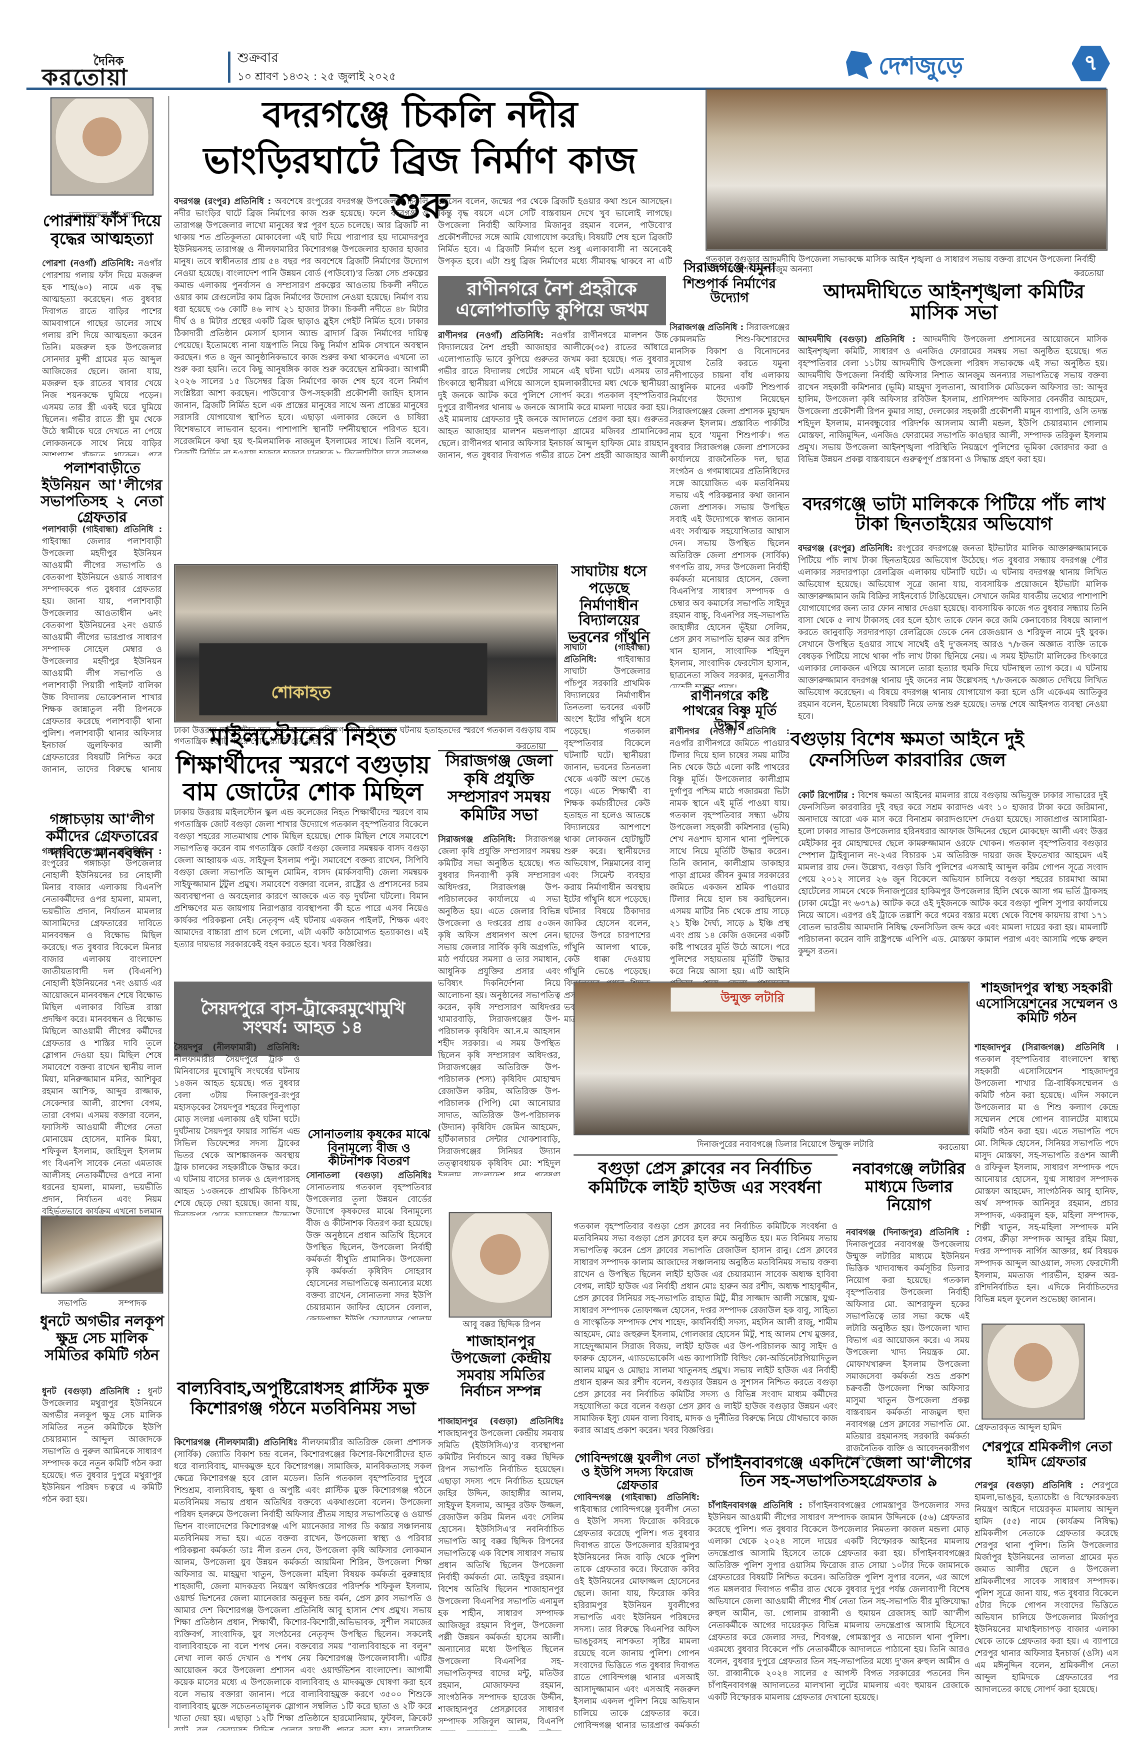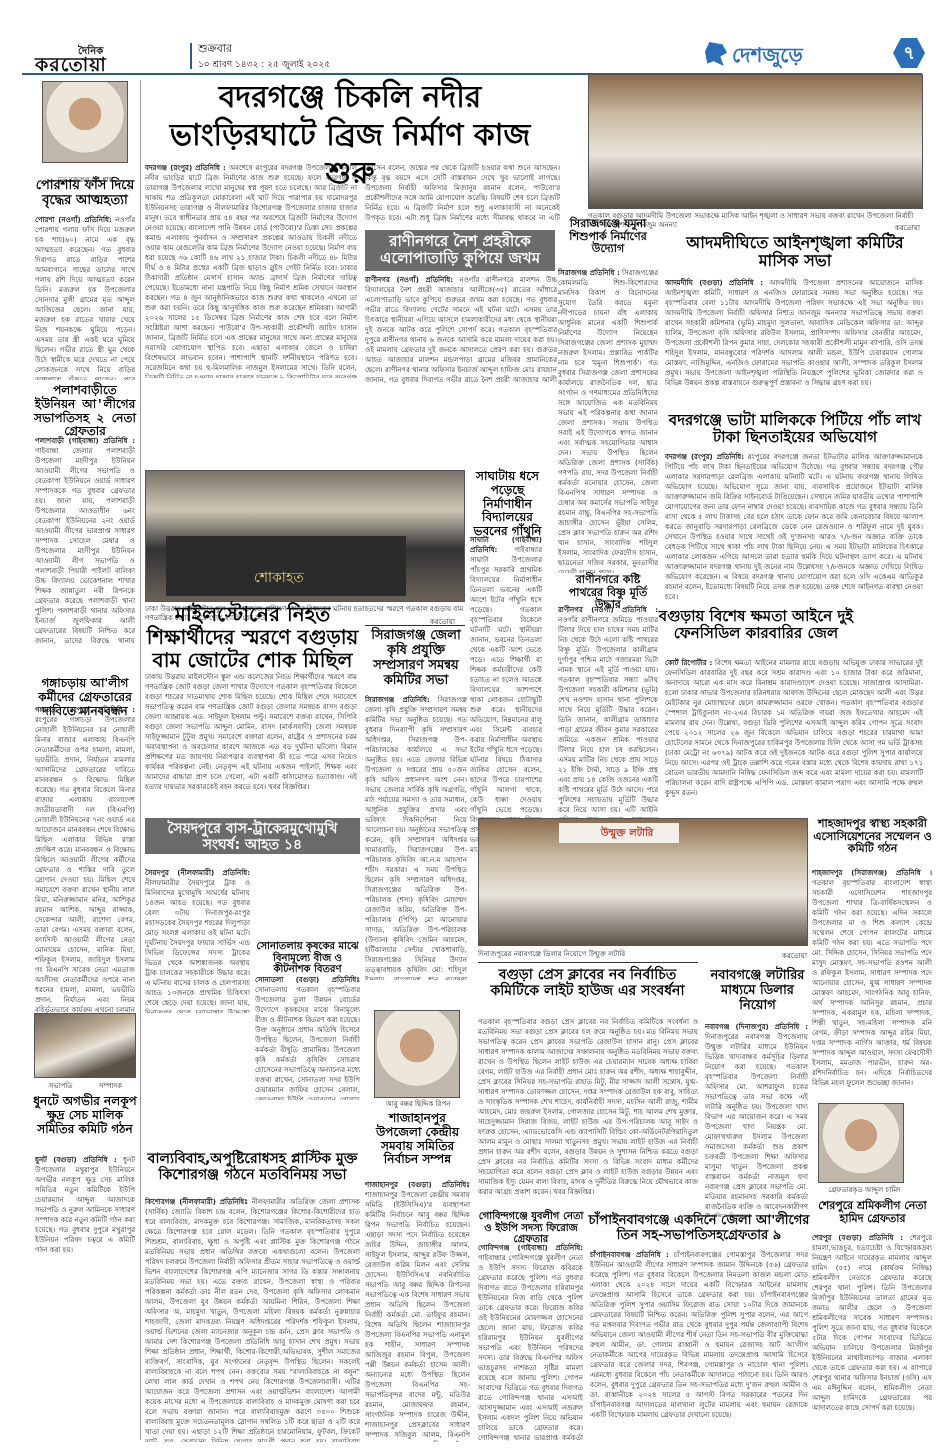--- a/index.html
+++ b/index.html
@@ -64,36 +64,36 @@
 
 <div class="hl" style="left:150px;top:78px;width:400px;font-size:30px;line-height:38px;">বদরগঞ্জে চিকলি নদীর ভাংড়িরঘাটে ব্রিজ নির্মাণ কাজ শুরু</div>
 <div class="body-text" style="left:145px;top:163px;width:212px;height:215px;"><b>বদরগঞ্জ (রংপুর) প্রতিনিধি :</b> <span>অবশেষে রংপুরের বদরগঞ্জ উপজেলার চিকলি নদীর ভাংড়ির ঘাটে ব্রিজ নির্মাণের কাজ শুরু হয়েছে। ফলে বদরগঞ্জ ও তারাগঞ্জ উপজেলার লাখো মানুষের স্বপ্ন পূরণ হতে চলেছে। আর ব্রিজটি না থাকায় শত প্রতিকূলতা মোকাবেলা এই ঘাট দিয়ে পারাপার হয় দামোদরপুর ইউনিয়নসহ তারাগঞ্জ ও নীলফামারির কিশোরগঞ্জ উপজেলার হাজার হাজার মানুষ। তবে স্বাধীনতার প্রায় ৫৪ বছর পর অবশেষে ব্রিজটি নির্মাণের উদ্যোগ নেওয়া হয়েছে। বাংলাদেশ পানি উন্নয়ন বোর্ড (পাউবো)'র তিস্তা সেচ প্রকল্পের কমান্ড এলাকায় পুনর্বাসন ও সম্প্রসারণ প্রকল্পের আওতায় চিকলী নদীতে ওয়ার কাম রেগুলেটর কাম ব্রিজ নির্মাণের উদ্যোগ নেওয়া হয়েছে। নির্মাণ ব্যয় ধরা হয়েছে ৩৬ কোটি ৪৬ লাখ ২১ হাজার টাকা। চিকলী নদীতে ৪৮ মিটার দীর্ঘ ও ৪ মিটার প্রস্থের একটি ব্রিজ ছাড়াও স্লুইস গেইট নির্মিত হবে। ঢাকার ঠিকাদারী প্রতিষ্ঠান মেসার্স হাসান অ্যান্ড ব্রাদার্স ব্রিজ নির্মাণের দায়িত্ব পেয়েছে। ইতোমধ্যে নানা যন্ত্রপাতি নিয়ে কিছু নির্মাণ শ্রমিক সেখানে অবস্থান করছেন। গত ৪ জুন আনুষ্ঠানিকভাবে কাজ শুরুর কথা থাকলেও এখনো তা শুরু করা হয়নি। তবে কিছু আনুষঙ্গিক কাজ শুরু করেছেন শ্রমিকরা। আগামী ২০২৬ সালের ১৫ ডিসেম্বর ব্রিজ নির্মাণের কাজ শেষ হবে বলে নির্মাণ সংশ্লিষ্টরা আশা করছেন। পাউবো'র উপ-সহকারী প্রকৌশলী জাহিদ হাসান জানান, ব্রিজটি নির্মিত হলে এক প্রান্তের মানুষের সাথে অন্য প্রান্তের মানুষের সরাসরি যোগাযোগ স্থাপিত হবে। এছাড়া এলাকার জেলে ও চাষিরা বিশেষভাবে লাভবান হবেন। পাশাপাশি স্থানটি দর্শনীয়স্থানে পরিণত হবে। সরেজমিনে কথা হয় হু-মিলমালিক নাজমুল ইসলামের সাথে। তিনি বলেন, ব্রিজটি নির্মিত না হওয়ায় হাজার হাজার মানুষকে ৮ কিলোমিটার ঘুরে বদরগঞ্জ উপজেলা শহরে যেতে হয়। ৫৪ বছর ধরে এভাবেই কষ্ট করছেন লাখো মানুষ। শেখের হাটের রেজাউল হক বলেন, বদরগঞ্জ-শেখেরহাট সড়কটি শুধু ইউনিয়ন-উপজেলা সংযোগ সড়ক নয় এটি নীলফামারির কিশোরগঞ্জ উপজেলার সাথেও সরাসরি সংযুক্ত। ঘাট ইজারাদার আফজাল</span></div>
 <div class="body-text" style="left:365px;top:163px;width:195px;height:60px;">হোসেন বলেন, জন্মের পর থেকে ব্রিজটি হওয়ার কথা শুনে আসছেন। কিন্তু বৃদ্ধ বয়সে এসে সেটি বাস্তবায়ন দেখে খুব ভালোই লাগছে। উপজেলা নির্বাহী অফিসার মিজানুর রহমান বলেন, পাউবো'র প্রকৌশলীদের সঙ্গে আমি যোগাযোগ করেছি। বিষয়টি শেষ হলে ব্রিজটি নির্মিত হবে। এ ব্রিজটি নির্মাণ হলে শুধু এলাকাবাসী না অনেকেই উপকৃত হবে। এটা শুধু ব্রিজ নির্মাণের মধ্যে সীমাবদ্ধ থাকবে না এটি নির্মিত হলে হবে এক কথায় এটা হবে এলাকার এক বিরাট সম্পদ।</div>
 
 <div class="hl inv" style="left:365px;top:230px;width:190px;font-size:15px;padding:3px;">রাণীনগরে নৈশ প্রহরীকে এলোপাতাড়ি কুপিয়ে জখম</div>
 <div class="body-text" style="left:365px;top:275px;width:192px;height:110px;"><b>রাণীনগর (নওগাঁ) প্রতিনিধি:</b> <span>নওগাঁর রাণীনগরে মালশন উচ্চ বিদ্যালয়ের নৈশ প্রহরী আজাহার আলীকে(৩৫) রাতের আঁধারে এলোপাতাড়ি ভাবে কুপিয়ে গুরুতর জখম করা হয়েছে। গত বুধবার গভীর রাতে বিদ্যালয় গেটের সামনে এই ঘটনা ঘটে। এসময় তার চিৎকারে স্থানীয়রা এগিয়ে আসলে হামলাকারীদের মধ্য থেকে স্থানীয়রা দুই জনকে আটক করে পুলিশে সোপর্দ করে। গতকাল বৃহস্পতিবার দুপুরে রাণীনগর থানায় ৬ জনকে আসামি করে মামলা দায়ের করা হয়। ওই মামলায় গ্রেফতার দুই জনকে আদালতে প্রেরণ করা হয়। গুরুতর আহত আজাহার মালশন মন্ডলপাড়া গ্রামের মজিবর প্রামানিকের ছেলে। রাণীনগর থানার অফিসার ইনচার্জ আব্দুল হাফিজ মোঃ রায়হান জানান, গত বুধবার দিবাগত গভীর রাতে নৈশ প্রহরী আজাহার আলী গরমে বিদ্যালয়ের গেট খুলে বাহিরে আসেন। এসময় ৫/৬জন হামলাকারীরা দেশীয় অস্ত্র নিয়ে আজাহারের উপর হামলা চালায়। এসময় আজাহার আলী চিৎকার করতে থাকলে স্থানীয় লোকজন ছুটে আসে, হামলাকারী ওই গ্রামের সেরেকন্দার আলীর ছেলে বেলাল হোসেন(৩৫) ও আনোয়ার হোসেনকে(৪৫) আটক করে। পরে স্থানীয় লোকজন আজাহারকে উদ্ধার করে নওগাঁ সদর হাসপাতালে ভর্তি করায়। এঘটনায় আজাহার আলীর স্ত্রী সুমি বাদি হয়ে গতকাল বৃহস্পতিবার দুপুরে এজাহার নামীয় ৬জন এবং অজ্ঞাতনামা আরো ২/৩জনকে আসামি করে মামলা দায়ের করে। দায়েরকৃত মামলায় আটক দুই জনকে গ্রেফতার দেখিয়ে আদালতে প্রেরণ করা হয়েছে।</span></div>
 
 <div class="photo rally" style="left:145px;top:470px;width:320px;height:132px;">
   <div style="position:absolute;left:20px;top:65px;width:240px;height:60px;background:#2b2b2b;"></div>
-  <div style="position:absolute;left:80px;top:95px;color:#e8d07a;font-size:14px;font-weight:normal;font-family:'DejaVu Sans',sans-serif;margin-left:28px;">শোকাহত</div>
+  <div style="position:absolute;left:80px;top:95px;color:#e8d07a;font-size:14px;font-weight:bold;font-family:'DejaVu Sans',sans-serif;">শোকাহত</div>
 </div>
 <div class="cap" style="left:145px;top:605px;width:320px;">ঢাকা উত্তরায় মাইলস্টোন স্কুল এন্ড কলেজে প্রশিক্ষণ বিমান বিধ্বস্তের ঘটনায় হতাহতদের স্মরণে গতকাল বগুড়ায় বাম গণতান্ত্রিক জোট শহরে শোক র‌্যালি বের করে</div>
 <div class="cap-credit" style="left:430px;top:616px;">করতোয়া</div>
 
 <div class="hl" style="left:145px;top:603px;width:215px;font-size:20px;">মাইলস্টোনের নিহত শিক্ষার্থীদের স্মরণে বগুড়ায় বাম জোটের শোক মিছিল</div>
 <div class="body-text" style="left:145px;top:672px;width:212px;height:125px;">ঢাকায় উত্তরায় মাইলস্টোন স্কুল এন্ড কলেজের নিহত শিক্ষার্থীদের স্মরণে বাম গণতান্ত্রিক জোট বগুড়া জেলা শাখার উদ্যোগে গতকাল বৃহস্পতিবার বিকেলে বগুড়া শহরের সাতমাথায় শোক মিছিল হয়েছে। শোক মিছিল শেষে সমাবেশে সভাপতিত্ব করেন বাম গণতান্ত্রিক জোট বগুড়া জেলার সমন্বয়ক বাসদ বগুড়া জেলা আহ্বায়ক এড. সাইফুল ইসলাম পল্টু। সমাবেশে বক্তব্য রাখেন, সিপিবি বগুড়া জেলা সভাপতি আব্দুল মোমিন, বাসদ (মার্কসবাদী) জেলা সমন্বয়ক সাইফুজ্জামান টুটুল প্রমুখ। সমাবেশে বক্তারা বলেন, রাষ্ট্রের ও প্রশাসনের চরম অব্যবস্থাপনা ও অবহেলার কারণে আজকে এত বড় দুর্ঘটনা ঘটলো। বিমান প্রশিক্ষণের মত জায়গায় নিরাপত্তার ব্যবস্থাপনা কী হতে পারে এসব নিয়েও কার্যকর পরিকল্পনা নেই। নেতৃবৃন্দ এই ঘটনায় একজন পাইলট, শিক্ষক এবং আমাদের বাচ্চারা প্রাণ চলে গেলো, এটা একটি কাঠামোগত হত্যাকাণ্ড। এই হত্যার দায়ভার সরকারকেই বহন করতে হবে। খবর বিজ্ঞপ্তির।</div>
 
 <div class="rule" style="left:365px;top:625px;width:100px;"></div>
 <div class="hl" style="left:365px;top:628px;width:102px;font-size:13px;">সিরাজগঞ্জ জেলা কৃষি প্রযুক্তি সম্প্রসারণ সমন্বয় কমিটির সভা</div>
 <div class="body-text" style="left:365px;top:695px;width:102px;height:285px;"><b>সিরাজগঞ্জ প্রতিনিধি:</b> <span>সিরাজগঞ্জ জেলা কৃষি প্রযুক্তি সম্প্রসারণ সমন্বয় কমিটির সভা অনুষ্ঠিত হয়েছে। গত বুধবার দিনব্যাপী কৃষি সম্প্রসারণ অধিদপ্তর, সিরাজগঞ্জ উপ-পরিচালকের কার্যালয়ে এ সভা অনুষ্ঠিত হয়। এতে জেলার বিভিন্ন উপজেলা ও দপ্তরের প্রায় ৫০জন কৃষি অফিস প্রধানগণ অংশ নেন। সভায় জেলার সার্বিক কৃষি অগ্রগতি, মাঠ পর্যায়ের সমস্যা ও তার সমাধান, আধুনিক প্রযুক্তির প্রসার এবং ভবিষ্যৎ দিকনির্দেশনা নিয়ে আলোচনা হয়। অনুষ্ঠানের সভাপতিত্ব করেন, কৃষি সম্প্রসারণ অধিদপ্তর খামারবাড়ি, সিরাজগঞ্জের উপ-পরিচালক কৃষিবিদ আ.ন.ম আহসান শহীদ সরকার। এ সময় উপস্থিত ছিলেন কৃষি সম্প্রসারণ অধিদপ্তর, সিরাজগঞ্জের অতিরিক্ত উপ-পরিচালক (শস্য) কৃষিবিদ মোহাম্মদ রেজাউল করিম, অতিরিক্ত উপ-পরিচালক (পিপি) মো আনোয়ার সাদাত, অতিরিক্ত উপ-পরিচালক (উদ্যান) কৃষিবিদ জেমিন আহমেদ, হর্টিকালচার সেন্টার খোকশাবাড়ি, সিরাজগঞ্জের সিনিয়র উদ্যান তত্ত্বাবধায়ক কৃষিবিদ মো: শহিদুল ইসলাম, বাংলাদেশ ধান গবেষণা ইনস্টিটিউট, সিরাজগঞ্জ উপ-কেন্দ্রের প্রধান ড: শামীমা আক্তার, তালিমা হরিপুর ইউনিয়নের উপ-সহকারি কৃষি কর্মকর্তা হামিদুল ইসলাম প্রমুখ। এছাড়াও সিরাজগঞ্জ কৃষি মন্ত্রণালয়ের আওতাধীন বিভিন্ন দপ্তরের প্রধানগণ এবং জেলার সকল উপজেলার কৃষি অফিসের প্রধানগণ সভায় অংশগ্রহণ করেন।</span></div>
 
 <div class="hl" style="left:470px;top:470px;width:75px;font-size:12px;">সাঘাটায় ধসে পড়েছে নির্মাণাধীন বিদ্যালয়ের ভবনের গাঁথুনি</div>
 <div class="body-text" style="left:470px;top:535px;width:72px;height:320px;"><b>সাঘাটা (গাইবান্ধা) প্রতিনিধি:</b> <span>গাইবান্ধার সাঘাটা উপজেলার পাঁচপুর সরকারি প্রাথমিক বিদ্যালয়ের নির্মাণাধীন তিনতলা ভবনের একটি অংশে ইটের গাঁথুনি ধসে পড়েছে। গতকাল বৃহস্পতিবার বিকেলে ঘটনাটি ঘটে। স্থানীয়রা জানান, ভবনের তিনতলা থেকে একটি অংশ ভেঙে পড়ে। এতে শিক্ষার্থী বা শিক্ষক কর্মচারীদের কেউ হতাহত না হলেও আতঙ্কে বিদ্যালয়ের আশপাশে থাকা লোকজন হোটাছুটি শুরু করে। স্থানীয়দের অভিযোগ, নিম্নমানের বালু এবং সিমেন্ট ব্যবহার করায় নির্মাণাধীন অবস্থায় ইটের গাঁথুনি ধসে পড়েছে। ঘটনার বিষয়ে ঠিকাদার জাকির হোসেন বলেন, ছাদের উপরে চারপাশের গাঁথুনি আলগা থাকে, কেউ ধাক্কা দেওয়ায় গাঁথুনি ভেঙে পড়েছে। বিদ্যালয়ের প্রধান শিক্ষক প্রসমাণ পণি বলেন, ভবনের কাজ চলমান মাত্র। এ অবস্থায় ইট ধসে পড়া খুবই উদ্বেগজনক। তদন্ত সাপেক্ষে ব্যবস্থা নেওয়া জরুরি। এ ব্যাপারে সাঘাটা উপজেলা প্রকৌশলী নয়ন রায়ের সাথে মোবাইল ফোনে যোগাযোগের চেষ্টা করে তাকে পাওয়া যায়নি।</span></div>
 
-<div class="hl inv" style="left:145px;top:818px;width:215px;font-size:14px;padding:2px;">সৈয়দপুরে বাস-ট্রাকেরমুখোমুখি সংঘর্ষ: আহত ১৪</div>
+<div class="hl inv" style="left:145px;top:818px;width:215px;font-size:14px;padding:15px;">সৈয়দপুরে বাস-ট্রাকেরমুখোমুখি সংঘর্ষ: আহত ১৪</div>
 <div class="body-text" style="left:145px;top:868px;width:105px;height:145px;"><b>সৈয়দপুর (নীলফামারী) প্রতিনিধি:</b> <span>নীলফামারীর সৈয়দপুরে ট্রাক ও মিনিবাসের মুখোমুখি সংঘর্ষের ঘটনায় ১৪জন আহত হয়েছে। গত বুধবার বেলা ৩টায় দিনাজপুর-রংপুর মহাসড়কের সৈয়দপুর শহরের দিলুপাড়া মোড় সংলগ্ন এলাকায় ওই ঘটনা ঘটে। দুর্ঘটনায় সৈয়দপুর ফায়ার সার্ভিস এন্ড সিভিল ডিফেন্সের সদস্য ট্রাকের ভিতর থেকে আশঙ্কাজনক অবস্থায় ট্রাক চালকের সহকারীকে উদ্ধার করে। এ ঘটনায় বাসের চালক ও হেলপারসহ আহত ১৩জনকে প্রাথমিক চিকিৎসা শেষে ছেড়ে দেয়া হয়েছে। জানা যায়, দিনাজপুর থেকে চুয়াডাঙ্গার উদ্দেশ্যে যাওয়া ট্রাকটি ঘটনাস্থলে পৌঁছালে ট্রাকের সামনের বাম পাশের চাকা হঠাৎ পাংচার (ফ্লাট টায়ার) হয়। এতে চালক নিয়ন্ত্রণ হারিয়ে ফেললে বিপরীত দিক থেকে আসা দিনাজপুরগামী যাত্রীবাহী সোনারতরী বাসের সাথে মুখোমুখি সংঘর্ষ ঘটে। এসময় ট্রাকের ভিতর আটকা পড়ে চালক ও তার সহকারী। খবর পেয়ে ফায়ার সার্ভিসের কর্মীরা দ্রুত ঘটনাস্থলে এসে আশ-পাশের লোকজনের সহযোগিতায় ট্রাক চালককে সহজে উদ্ধার করলেও ট্রাকের সহকারী (হেলপার) ট্রাকের দরজায় চাপা পড়ে। পরে দরজা কেটে এক ঘণ্টার চেষ্টায় আশঙ্কাজনক অবস্থায় তাকে উদ্ধার করে সৈয়দপুর ১০০শয্যা হাসপাতালে পাঠানো হয়। কিন্তু সেখানে তার অবস্থার অবনতি হলে চিকিৎসকরা রংপুর মেডিকেল কলেজ হাসপাতালে প্রেরণ করেন। সৈয়দপুর থানার অফিসার ইনচার্জ মো. ফইম উদ্দিন বলেন, স্থানীয়দের সহযোগিতায় বাস-ট্রাক সংঘর্ষের ঘটনায় আহতদের দ্রুত হাসপাতালে চিকিৎসার জন্য পাঠানো হয়। পরে মহাসড়কের দুই পাশে আটকা পড়া যানবাহনের চলাচল স্বাভাবিক করা হয়েছে।</span></div>
 
 <div class="hl" style="left:255px;top:940px;width:105px;font-size:10px;">সোনাতলায় কৃষকের মাঝে বিনামূল্যে বীজ ও কীটনাশক বিতরণ</div>
 <div class="body-text" style="left:255px;top:975px;width:105px;height:125px;"><b>সোনাতলা (বগুড়া) প্রতিনিধিঃ</b> <span>সোনাতলায় গতকাল বৃহস্পতিবার উপজেলার তুলা উন্নয়ন বোর্ডের উদ্যোগে কৃষকদের মাঝে বিনামূল্যে বীজ ও কীটনাশক বিতরণ করা হয়েছে। উক্ত অনুষ্ঠানে প্রধান অতিথি হিসেবে উপস্থিত ছিলেন, উপজেলা নির্বাহী কর্মকর্তা বীথুতি প্রামানিক। উপজেলা কৃষি কর্মকর্তা কৃষিবিদ সোহরাব হোসেনের সভাপতিত্বে অন্যান্যের মধ্যে বক্তব্য রাখেন, সোনাতলা সদর ইউপি চেয়ারম্যান জাফির হোসেন বেলাল, জোড়গাছা ইউপি চেয়ারম্যান গোলাম রব্বানি, আলহাজ্ব শহিদুল হক টুকু, একেএম লতিফুল বারী টিম, জাহিদুল ইসলাম, শাহজুল হক, সুবল ঘোষ হুমায়ুন কবির, আবু নাছের ওয়াহেদ নয়েল, আব্দুর রাজ্জাক প্রমুখ। এসময় প্রায় ৩ শতাধিক কৃষকের মাঝে তুলার বীজ ও কীটনাশক বিতরণ করা হয়।</span></div>
 
 <div class="photo portrait" style="left:374px;top:1010px;width:86px;height:88px;"></div>
 <div class="cap" style="left:368px;top:1100px;width:100px;text-align:center;">আবু বক্কর ছিদ্দিক রিপন</div>
 <div class="hl" style="left:365px;top:1112px;width:105px;font-size:12px;">শাজাহানপুর উপজেলা কেন্দ্রীয় সমবায় সমিতির নির্বাচন সম্পন্ন</div>
 <div class="body-text" style="left:365px;top:1180px;width:105px;height:262px;"><b>শাজাহানপুর (বগুড়া) প্রতিনিধিঃ</b> <span>শাজাহানপুর উপজেলা কেন্দ্রীয় সমবায় সমিতি (ইউসিসিএ)'র ব্যবস্থাপনা কমিটির নির্বাচনে আবু বক্কর ছিদ্দিক রিপন সভাপতি নির্বাচিত হয়েছেন। এছাড়া সদস্য পদে নির্বাচিত হয়েছেন জহির উদ্দিন, জাহাঙ্গীর আলম, সাইফুল ইসলাম, আব্দুর রউফ উজ্জল, রেজাউল করিম মিলন এবং সেলিম হোসেন। ইউসিসিএ'র নবনির্বাচিত সভাপতি আবু বক্কর ছিদ্দিক রিপনের সভাপতিত্বে এক বিশেষ সাধারণ সভায় প্রধান অতিথি ছিলেন উপজেলা নির্বাহী কর্মকর্তা মো. তাইফুর রহমান। বিশেষ অতিথি ছিলেন শাজাহানপুর উপজেলা বিএনপির সভাপতি এনামুল হক শাহীন, সাধারণ সম্পাদক আজিজুর রহমান বিপুল, উপজেলা পল্লী উন্নয়ন কর্মকর্তা হাসেম আলী। অন্যান্যের মধ্যে উপস্থিত ছিলেন উপজেলা বিএনপির সহ-সভাপতিবৃন্দর বাদের মন্টু, মতিউর রহমান, মোজাফফর রহমান, সাংগঠনিক সম্পাদক হারেজ উদ্দীন, শাজাহানপুর প্রেসক্লাবের সাধারণ সম্পাদক সজিবুল আলম, বিএনপি নেতা আতাহার আলী কাইয়ুম, মোশাররফ হোসেন, মশিউর রহমান রকি প্রমুখ।</span></div>
 
@@ -115,35 +115,35 @@
 
 <div class="hl" style="left:665px;top:412px;width:260px;font-size:15px;">বদরগঞ্জে ভাটা মালিককে পিটিয়ে পাঁচ লাখ টাকা ছিনতাইয়ের অভিযোগ</div>
 <div class="body-text" style="left:665px;top:452px;width:258px;height:150px;"><b>বদরগঞ্জ (রংপুর) প্রতিনিধি:</b> <span>রংপুরের বদরগঞ্জে জনতা ইটভাটার মালিক আক্তারুজ্জামানকে পিটিয়ে পাঁচ লাখ টাকা ছিনতাইয়ের অভিযোগ উঠেছে। গত বুধবার সন্ধ্যায় বদরগঞ্জ পৌর এলাকার সরদারপাড়া রেলব্রিজ এলাকায় ঘটনাটি ঘটে। এ ঘটনায় বদরগঞ্জ থানায় লিখিত অভিযোগ হয়েছে। অভিযোগ সূত্রে জানা যায়, ব্যবসায়িক প্রয়োজনে ইটভাটা মালিক আক্তারুজ্জামান জমি বিক্রির সাইনবোর্ড টাঙিয়েছেন। সেখানে জমির যাবতীয় তথ্যের পাশাপাশি যোগাযোগের জন্য তার ফোন নাম্বার দেওয়া হয়েছে। ব্যবসায়িক কাজে গত বুধবার সন্ধ্যায় তিনি বাসা থেকে ৫ লাখ টাকাসহ বের হলে হঠাৎ তাকে ফোন করে জমি কেনাবেচার বিষয়ে আলাপ করতে জানুবাড়ি সরদারপাড়া রেলব্রিজে ডেকে নেন রেজওয়ান ও শরিফুল নামে দুই যুবক। সেখানে উপস্থিত হওয়ার সাথে সাথেই ওই দু'জনসহ আরও ৭/৮জন অজ্ঞাত ব্যক্তি তাকে বেধড়ক পিটিয়ে সাথে থাকা পাঁচ লাখ টাকা ছিনিয়ে নেয়। এ সময় ইটভাটা মালিকের চিৎকারে এলাকার লোকজন এগিয়ে আসলে তারা হত্যার হুমকি দিয়ে ঘটনাস্থল ত্যাগ করে। এ ঘটনায় আক্তারুজ্জামান বদরগঞ্জ থানায় দুই জনের নাম উল্লেখসহ ৭/৮জনকে অজ্ঞাত দেখিয়ে লিখিত অভিযোগ করেছেন। এ বিষয়ে বদরগঞ্জ থানায় যোগাযোগ করা হলে ওসি একেএম আতিকুর রহমান বলেন, ইতোমধ্যে বিষয়টি নিয়ে তদন্ত শুরু হয়েছে। তদন্ত শেষে আইনগত ব্যবস্থা নেওয়া হবে।</span></div>
 
 <div class="hl" style="left:626px;top:608px;width:260px;font-size:15px;">বগুড়ায় বিশেষ ক্ষমতা আইনে দুই ফেনসিডিল কারবারির জেল</div>
 <div class="body-text" style="left:665px;top:658px;width:258px;height:150px;"><b>কোর্ট রিপোর্টার :</b> <span>বিশেষ ক্ষমতা আইনের মামলার রায়ে বগুড়ায় অভিযুক্ত ঢাকার সাভারের দুই ফেনসিডিল কারবারির দুই বছর করে সশ্রম কারাদণ্ড এবং ১০ হাজার টাকা করে জরিমানা, অনাদায়ে আরো এক মাস করে বিনাশ্রম কারাদণ্ডাদেশ দেওয়া হয়েছে। সাজাপ্রাপ্ত আসামিরা-হলো ঢাকার সাভার উপজেলার হরিনধরার আফাজ উদ্দিনের ছেলে মোকছেদ আলী এবং উত্তর মেইটকার নুর মোহাম্মদের ছেলে কামরুজ্জামান ওরফে খোকন। গতকাল বৃহস্পতিবার বগুড়ার স্পেশাল ট্রাইব্যুনাল নং-২এর বিচারক ১ম অতিরিক্ত দায়রা জজ ইফতেখার আহমেদ এই মামলার রায় দেন। উল্লেখ্য, বগুড়া ডিবি পুলিশের এসআই আব্দুল করিম গোপন সূত্রে সংবাদ পেয়ে ২০১২ সালের ২৬ জুন বিকেলে অভিযান চালিয়ে বগুড়া শহরের চারমাথা আমা হোটেলের সামনে থেকে দিনাজপুরের হাকিমপুর উপজেলার হিলি থেকে আসা গম ভর্তি ট্রাকসহ (ঢাকা মেট্রো নং ৬৩৭৯) আটক করে ওই দুইজনকে আটক করে বগুড়া পুলিশ সুপার কার্যালয়ে নিয়ে আসে। এরপর ওই ট্রাকে তল্লাশি করে গমের বস্তার মধ্যে থেকে বিশেষ কায়দায় রাখা ১৭১ বোতল ভারতীয় আমদানি নিষিদ্ধ ফেনসিডিল জব্দ করে এবং মামলা দায়ের করা হয়। মামলাটি পরিচালনা করেন বাদি রাষ্ট্রপক্ষে এপিপি এড. মোস্তফা কামাল পরাগ এবং আসামি পক্ষে রুহুল কুদ্দুস রতন।</span></div>
 
 <div class="photo meeting" style="left:478px;top:818px;width:330px;height:128px;">
   <div style="position:absolute;left:80px;top:4px;width:120px;height:20px;background:#f2efe8;color:#c0392b;font-size:10px;font-weight:bold;text-align:center;line-height:20px;font-family:'DejaVu Sans',sans-serif;padding-left:16px;">উন্মুক্ত লটারি</div>
 </div>
-<div class="cap" style="left:478px;top:950px;width:250px;">দিনাজপুরের নবাবগঞ্জে ডিলার নিয়োগে উন্মুক্ত লটারি</div>
+<div class="cap" style="left:478px;top:950px;width:250px;text-align:right;">দিনাজপুরের নবাবগঞ্জে ডিলার নিয়োগে উন্মুক্ত লটারি</div>
 <div class="cap-credit" style="left:782px;top:950px;">করতোয়া</div>
 
 <div class="hl" style="left:810px;top:818px;width:125px;font-size:11px;">শাহজাদপুর স্বাস্থ্য সহকারী এসোসিয়েশনের সম্মেলন ও কমিটি গঠন</div>
 <div class="body-text" style="left:812px;top:868px;width:120px;height:240px;"><b>শাহজাদপুর (সিরাজগঞ্জ) প্রতিনিধি ।</b> <span>গতকাল বৃহস্পতিবার বাংলাদেশ স্বাস্থ্য সহকারী এসোসিয়েশন শাহজাদপুর উপজেলা শাখার ত্রি-বার্ষিকসম্মেলন ও কমিটি গঠন করা হয়েছে। এদিন সকালে উপজেলার মা ও শিশু কল্যাণ কেন্দ্রে সম্মেলন শেষে গোপন ব্যালটের মাধ্যমে কমিটি গঠন করা হয়। এতে সভাপতি পদে মো. সিদ্দিক হোসেন, সিনিয়র সভাপতি পদে মাসুদ মোস্তফা, সহ-সভাপতি রওশন আলী ও রফিকুল ইসলাম, সাধারণ সম্পাদক পদে আনোয়ার হোসেন, যুগ্ম সাধারণ সম্পাদক মোস্তফা আহমেদ, সাংগঠনিক আবু হানিফ, অর্থ সম্পাদক আনিসুর রহমান, প্রচার সম্পাদক, একরামুল হক, মহিলা সম্পাদক, শিল্পী খাতুন, সহ-মহিলা সম্পাদক মনি বেগম, ক্রীড়া সম্পাদক আব্দুর রহিম মিয়া, দপ্তর সম্পাদক নার্গিস আক্তার, ধর্ম বিষয়ক সম্পাদক আব্দুল আওয়াল, সদস্য ফেরদৌসী ইসলাম, মমতাজ পারভীন, হারুন অর-রশিদনির্বাচিত হন। এদিকে নির্বাচিতদের বিভিন্ন মহল ফুলেল শুভেচ্ছা জানান।</span></div>
 
 <div class="rule" style="left:478px;top:962px;width:220px;"></div>
 <div class="hl" style="left:475px;top:966px;width:225px;font-size:14px;">বগুড়া প্রেস ক্লাবের নব নির্বাচিত কমিটিকে লাইট হাউজ এর সংবর্ধনা</div>
 <div class="body-text" style="left:478px;top:1017px;width:220px;height:200px;">গতকাল বৃহস্পতিবার বগুড়া প্রেস ক্লাবের নব নির্বাচিত কমিটিকে সংবর্ধনা ও মতবিনিময় সভা বগুড়া প্রেস ক্লাবের হল রুমে অনুষ্ঠিত হয়। মত বিনিময় সভায় সভাপতিত্ব করেন প্রেস ক্লাবের সভাপতি রেজাউল হাসান রানু। প্রেস ক্লাবের সাধারণ সম্পাদক কালাম আজাদের সঞ্চালনায় অনুষ্ঠিত মতবিনিময় সভায় বক্তব্য রাখেন ও উপস্থিত ছিলেন লাইট হাউজ এর চেয়ারম্যান সাবেক অধ্যক্ষ হাবিবা বেগম, লাইট হাউজ এর নির্বাহী প্রধান মোঃ হারুন অর রশীদ, অধ্যক্ষ শাহাবুদ্দীন, প্রেস ক্লাবের সিনিয়র সহ-সভাপতি রাহাত মিটু, মীর সাজ্জাদ আলী সন্তোষ, যুগ্ম-সাধারণ সম্পাদক তোফাজ্জল হোসেন, দপ্তর সম্পাদক রেজাউল হক বাবু, সাহিত্য ও সাংস্কৃতিক সম্পাদক শেখ শাহেদ, কার্যনির্বাহী সদস্য, মহসিন আলী রাজু, শামীম আহমেদ, মোঃ জহুরুল ইসলাম, গোলজার হোসেন মিটু, শাহ আলম শেখ মুক্তার, সাহেদুজ্জামান সিরাজ বিজয়, লাইট হাউজ এর উপ-পরিচালক আবু সাইদ ও ফারুক হোসেন, এ্যাডভোকেসি এন্ড ক্যাপাসিটি বিল্ডিং কো-অর্ডিনেটরগিয়াদিতুল আলম মামুন ও মোছাঃ সালমা খাতুনসহ প্রমুখ। সভায় লাইট হাউজ এর নির্বাহী প্রধান হারুন অর রশীদ বলেন, বগুড়ার উন্নয়ন ও সুশাসন নিশ্চিত করতে বগুড়া প্রেস ক্লাবের নব নির্বাচিত কমিটির সদস্য ও বিভিন্ন সংবাদ মাধ্যম কর্মীদের সহযোগিতা করে বলেন বগুড়া প্রেস ক্লাব ও লাইট হাউজ বগুড়ার উন্নয়ন এবং সামাজিক ইস্যু যেমন বাল্য বিবাহ, মাদক ও দুর্নীতির বিরুদ্ধে নিয়ে যৌথভাবে কাজ করার আগ্রহ প্রকাশ করেন। খবর বিজ্ঞপ্তির।</div>
 
 <div class="hl" style="left:705px;top:968px;width:105px;font-size:13px;">নবাবগঞ্জে লটারির মাধ্যমে ডিলার নিয়োগ</div>
 <div class="body-text" style="left:705px;top:1022px;width:103px;height:195px;"><b>নবাবগঞ্জ (দিনাজপুর) প্রতিনিধি :</b> <span>দিনাজপুরের নবাবগঞ্জ উপজেলায় উন্মুক্ত লটারির মাধ্যমে ইউনিয়ন ভিত্তিক খাদ্যবান্ধব কর্মসূচির ডিলার নিয়োগ করা হয়েছে। গতকাল বৃহস্পতিবার উপজেলা নির্বাহী অফিসার মো. আশরাফুল হকের সভাপতিত্বে তার সভা কক্ষে এই লটারি অনুষ্ঠিত হয়। উপজেলা খাদ্য বিভাগ এর আয়োজন করে। এ সময় উপজেলা খাদ্য নিয়ন্ত্রক মো. মোফাখখারুল ইসলাম উপজেলা সমাজসেবা কর্মকর্তা শুভ্র প্রকাশ চক্রবর্তী উপজেলা শিক্ষা অফিসার মাসুমা খাতুন উপজেলা প্রকল্প বাস্তবায়ন কর্মকর্তা নাজমুল হুদা নবাবগঞ্জ প্রেস ক্লাবের সভাপতি মো. মতিয়ার রহমানসহ সরকারি কর্মকর্তা রাজনৈতিক ব্যক্তি ও আবেদনকারীগণ উপস্থিত ছিলেন।</span></div>
 
 <div class="photo portrait" style="left:818px;top:1103px;width:86px;height:80px;"></div>
-<div class="cap" style="left:812px;top:1186px;width:105px;text-align:center;">গ্রেফতারকৃত আব্দুল হামিদ</div>
+<div class="cap" style="left:812px;top:1186px;width:105px;text-align:left;">গ্রেফতারকৃত আব্দুল হামিদ</div>
 <div class="hl" style="left:810px;top:1200px;width:125px;font-size:11px;">শেরপুরে শ্রমিকলীগ নেতা হামিদ গ্রেফতার</div>
 <div class="body-text" style="left:812px;top:1233px;width:120px;height:210px;"><b>শেরপুর (বগুড়া) প্রতিনিধি :</b> <span>শেরপুরে হামলা,ভাঙচুর, হত্যাচেষ্টা ও বিস্ফোরকদ্রব্য নিয়ন্ত্রণ আইনে দায়েরকৃত মামলায় আব্দুল হামিদ (৫৫) নামে (কার্যক্রম নিষিদ্ধ) শ্রমিকলীগ নেতাকে গ্রেফতার করেছে শেরপুর থানা পুলিশ। তিনি উপজেলার মির্জাপুর ইউনিয়নের তালতা গ্রামের মৃত জমাত আলীর ছেলে ও উপজেলা শ্রমিকলীগের সাবেক সাধারণ সম্পাদক। পুলিশ সূত্রে জানা যায়, গত বুধবার বিকেলে ৫টার দিকে গোপন সংবাদের ভিত্তিতে অভিযান চালিয়ে উপজেলার মির্জাপুর ইউনিয়নের মাথাইলচাপড় বাজার এলাকা থেকে তাকে গ্রেফতার করা হয়। এ ব্যাপারে শেরপুর থানার অফিসার ইনচার্জ (ওসি) এস এম মঈনুদ্দিন বলেন, শ্রমিকলীগ নেতা আব্দুল হামিদকে গ্রেফতারের পর আদালতের কাছে সোপর্দ করা হয়েছে।</span></div>
 
 <div class="hl" style="left:476px;top:1210px;width:110px;font-size:10px;">গোবিন্দগঞ্জে যুবলীগ নেতা ও ইউপি সদস্য ফিরোজ গ্রেফতার</div>
 <div class="body-text" style="left:478px;top:1243px;width:105px;height:200px;"><b>গোবিন্দগঞ্জ (গাইবান্ধা) প্রতিনিধি:</b> <span>গাইবান্ধার গোবিন্দগঞ্জে যুবলীগ নেতা ও ইউপি সদস্য ফিরোজ কবিরকে গ্রেফতার করেছে পুলিশ। গত বুধবার দিবাগত রাতে উপজেলার হরিরামপুর ইউনিয়নের নিজ বাড়ি থেকে পুলিশ তাকে গ্রেফতার করে। ফিরোজ কবির ওই ইউনিয়নের মোফাজ্জল হোসেনের ছেলে। জানা যায়, ফিরোজ কবির হরিরামপুর ইউনিয়ন যুবলীগের সভাপতি এবং ইউনিয়ন পরিষদের সদস্য। তার বিরুদ্ধে বিএনপির অফিস ভাঙচুরসহ নাশকতা সৃষ্টির মামলা রয়েছে বলে জানায় পুলিশ। গোপন সংবাদের ভিত্তিতে গত বুধবার দিবাগত রাতে গোবিন্দগঞ্জ থানার এসআই আসাদুজ্জামান এবং এসআই নজরুল ইসলাম একদল পুলিশ নিয়ে অভিযান চালিয়ে তাকে গ্রেফতার করে। গোবিন্দগঞ্জ থানার ভারপ্রাপ্ত কর্মকর্তা (ওসি) বুলবুল ইসলাম গ্রেফতারের বিষয়টি নিশ্চিত করেছেন।</span></div>
 
 <div class="hl" style="left:588px;top:1213px;width:222px;font-size:13px;">চাঁপাইনবাবগঞ্জে একদিনে জেলা আ'লীগের তিন সহ-সভাপতিসহগ্রেফতার ৯</div>
 <div class="body-text" style="left:590px;top:1250px;width:218px;height:192px;"><b>চাঁপাইনবাবগঞ্জ প্রতিনিধি :</b> <span>চাঁপাইনবাবগঞ্জের গোমস্তাপুর উপজেলার সদর ইউনিয়ন আওয়ামী লীগের সাধারণ সম্পাদক জামান উদ্দিনকে (৫৬) গ্রেফতার করেছে পুলিশ। গত বুধবার বিকেলে উপজেলার নিমতলা কাজল মন্ডলা মোড় এলাকা থেকে ২০২৪ সালে দায়ের একটি বিস্ফোরক আইনের মামলায় তদন্তেপ্রাপ্ত আসামি হিসেবে তাকে গ্রেফতার করা হয়। চাঁপাইনবাবগঞ্জের অতিরিক্ত পুলিশ সুপার ওয়াসিম ফিরোজ রাত সোয়া ১০টার দিকে জামানকে গ্রেফতারের বিষয়টি নিশ্চিত করেন। অতিরিক্ত পুলিশ সুপার বলেন, এর আগে গত মঙ্গলবার দিবাগত গভীর রাত থেকে বুধবার দুপুর পর্যন্ত জেলাব্যাপী বিশেষ অভিযানে জেলা আওয়ামী লীগের শীর্ষ নেতা তিন সহ-সভাপতি বীর মুক্তিযোদ্ধা রুহুল আমীন, ডা. গোলাম রাব্বানী ও হুমায়ন রেজাসহ আট আ'লীগ নেতাকর্মীকে আগের দায়েরকৃত বিভিন্ন মামলায় তদন্তেপ্রাপ্ত আসামি হিসেবে গ্রেফতার করে জেলার সদর, শিবগঞ্জ, গোমস্তাপুর ও নাচোল থানা পুলিশ। এরমধ্যে বুধবার বিকেলে পাঁচ নেতাকর্মীকে আদালতে পাঠানো হয়। তিনি আরও বলেন, বুধবার দুপুরে গ্রেফতার তিন সহ-সভাপতির মধ্যে দু'জন রুহুল আমীন ও ডা. রাব্বানীকে ২০২৪ সালের ৫ আগস্ট বিগত সরকারের পতনের দিন চাঁপাইনবাবগঞ্জ আদালতের মালখানা লুটের মামলায় এবং হুমায়ন রেজাকে একটি বিস্ফোরক মামলায় গ্রেফতার দেখানো হয়েছে।</span></div>
 
 </body></html>

